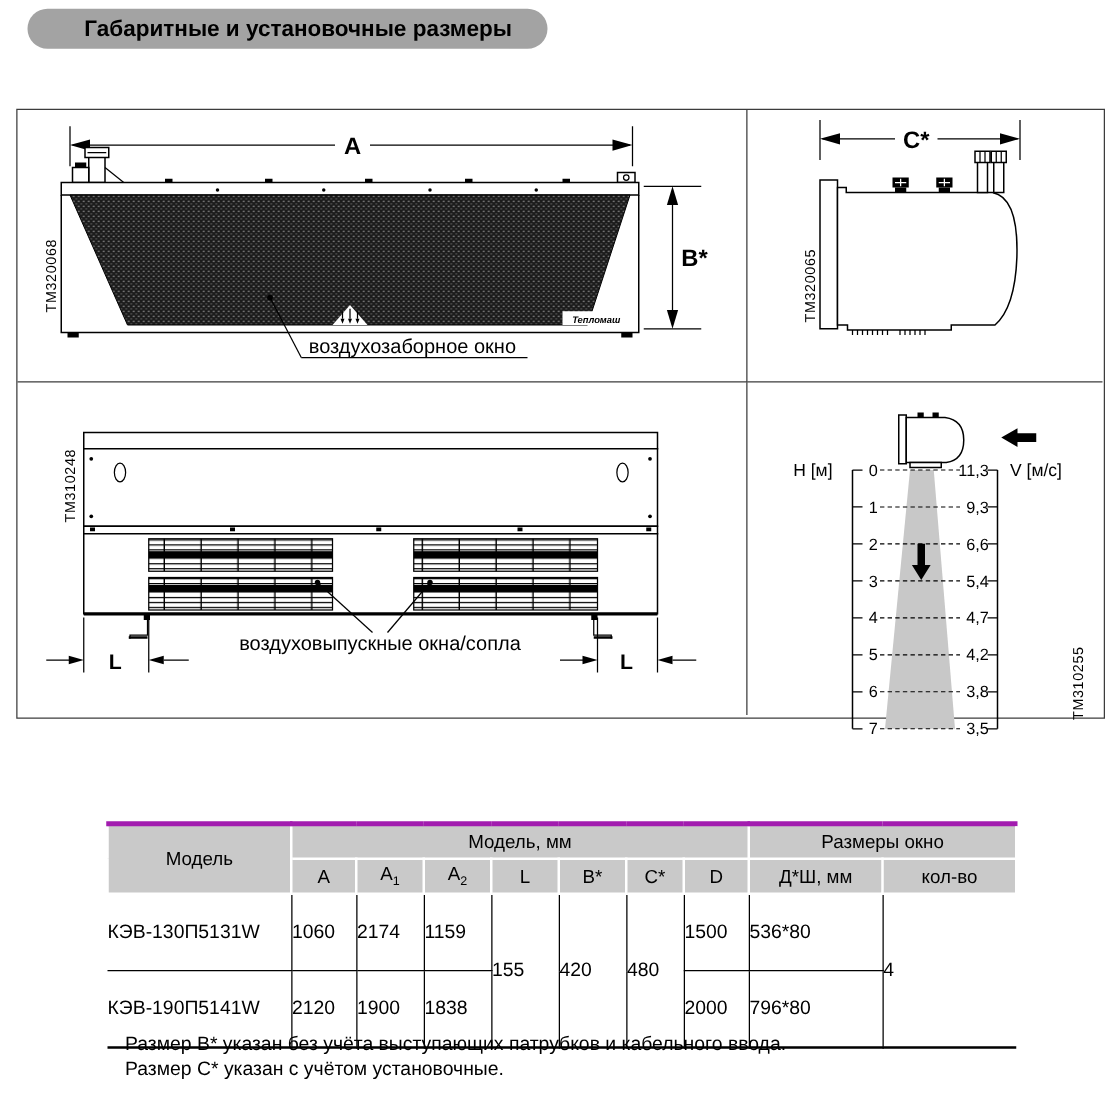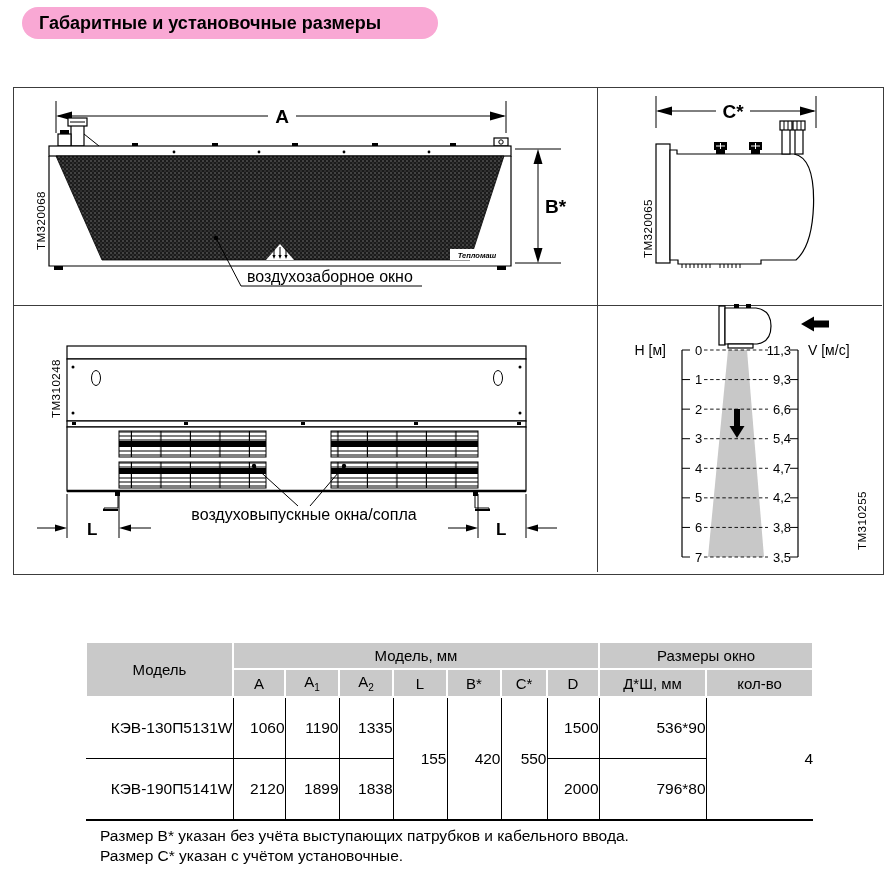--- a/index.html
+++ b/index.html
@@ -4,60 +4,60 @@
 <style>
   html,body {margin:0; padding:0;}
   body {
     width:895px; height:878px; position:relative;
     background:#fff; color:#000;
     font-family:"Liberation Sans", sans-serif;
     overflow:hidden;
   }
   .title-badge{
     position:absolute; left:22px; top:7px; width:399px; height:32px;
-    background:#f9a8d4; border-radius:16px;
-    font-weight:bold; font-size:18px; line-height:32px; padding-left:17px;
+    background:#a3a3a3; border-radius:16px;
+    font-weight:bold; font-size:18px; line-height:32px; padding-left:17px;text-align:center;
   }
   .panel{
     position:absolute; left:13px; top:87px; width:869px; height:486px;
     border:1.5px solid #3c3c3c;
   }
   .cell{position:absolute;}
   .cell.tl{left:0;top:0;width:583px;height:217px;border-right:1.4px solid #3c3c3c;border-bottom:1.4px solid #3c3c3c;}
   .cell.tr{left:584.4px;top:0;width:284px;height:217px;border-bottom:1.4px solid #3c3c3c;}
   .cell.bl{left:0;top:218.4px;width:583px;height:266px;border-right:1.4px solid #3c3c3c;}
-  .cell.br{left:584.4px;top:209px;width:284px;height:266px;}
+  .cell.br{left:584.4px;top:235px;width:284px;height:266px;}
   svg{display:block;}
   svg .ln{fill:none;stroke:#000;stroke-width:1.2;}
   svg .lnw{fill:#fff;stroke:#000;stroke-width:1.2;}
   svg .thin{fill:none;stroke:#000;stroke-width:1;}
   svg .fill{fill:#000;stroke:none;}
   svg text{fill:#000;}
   svg .dim-text{font-size:19px;font-weight:bold;}
   svg .code-text{font-size:11.5px;letter-spacing:0.5px;}
   svg .lbl{font-size:16px;}
   svg .tick{font-size:13px;}
   svg .axlbl{font-size:14px;}
   svg .dash{fill:none;stroke:#000;stroke-width:0.9;stroke-dasharray:3.5 2.6;}
 
   .spec-table{position:absolute; left:85px; top:641px;}
   .spec-table table{
     border-collapse:collapse; table-layout:fixed; width:727px;
-    border-top:2px solid #a21caf; border-bottom:2.5px solid #000;
+    border-top:4px solid #a21caf; border-bottom:2.5px solid #000;margin-top:16px;
   }
   .spec-table thead{border-bottom:2.5px solid #000;}
   .spec-table thead th{
     background:#c9c9c9; border:2px solid #fff;
     font-weight:normal; font-size:15px; padding:0;
   }
   .spec-table thead tr.h1 th{height:25px;}
   .spec-table thead tr.h2 th{height:26px;}
   .spec-table thead sub{font-size:10px;}
   .spec-table tbody td{
-    border:1px solid #000; text-align:right; vertical-align:middle;
+    border:1px solid #000; text-align:left; vertical-align:middle;
     font-size:15.5px; height:60px; padding:0;
   }
   .spec-table td.model-cell{border-left:none;}
   .spec-table td.qty-cell{border-right:none;}
   .note{position:absolute; left:100px; font-size:15.5px;}
   .note.n1{top:827px;}
   .note.n2{top:847px;}
 </style>
 </head>
 <body>
@@ -397,33 +397,33 @@
         <th>C*</th>
         <th>D</th>
         <th>Д*Ш, мм</th>
         <th>кол-во</th>
       </tr>
     </thead>
     <tbody>
       <tr>
         <td class="model-cell">КЭВ-130П5131W</td>
         <td>1060</td>
-        <td>1190</td>
-        <td>1335</td>
+        <td>2174</td>
+        <td>1159</td>
         <td rowspan="2">155</td>
         <td rowspan="2">420</td>
-        <td rowspan="2">550</td>
+        <td rowspan="2">480</td>
         <td>1500</td>
-        <td>536*90</td>
+        <td>536*80</td>
         <td rowspan="2" class="qty-cell">4</td>
       </tr>
       <tr>
         <td class="model-cell">КЭВ-190П5141W</td>
         <td>2120</td>
-        <td>1899</td>
+        <td>1900</td>
         <td>1838</td>
         <td>2000</td>
         <td>796*80</td>
       </tr>
     </tbody>
   </table>
 </div>
 
 <div class="note n1">Размер B* указан без учёта выступающих патрубков и кабельного ввода.</div>
 <div class="note n2">Размер C* указан с учётом установочные.</div>

